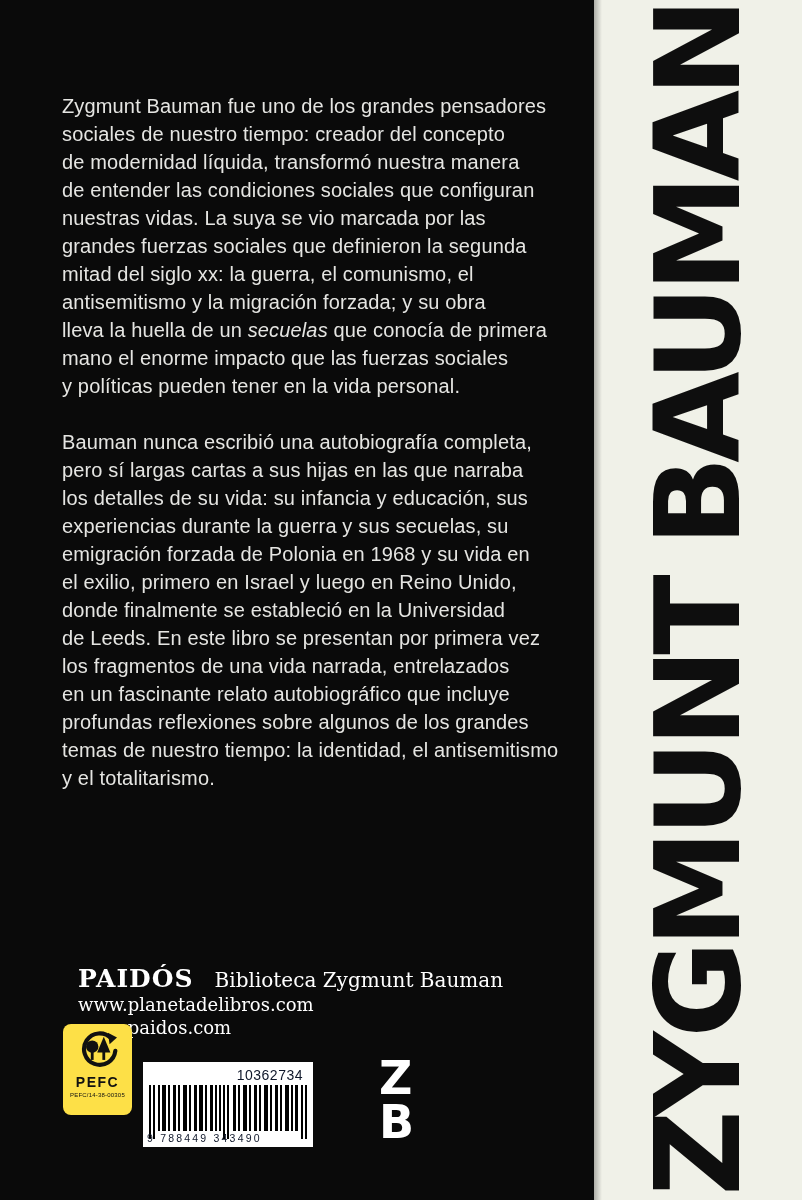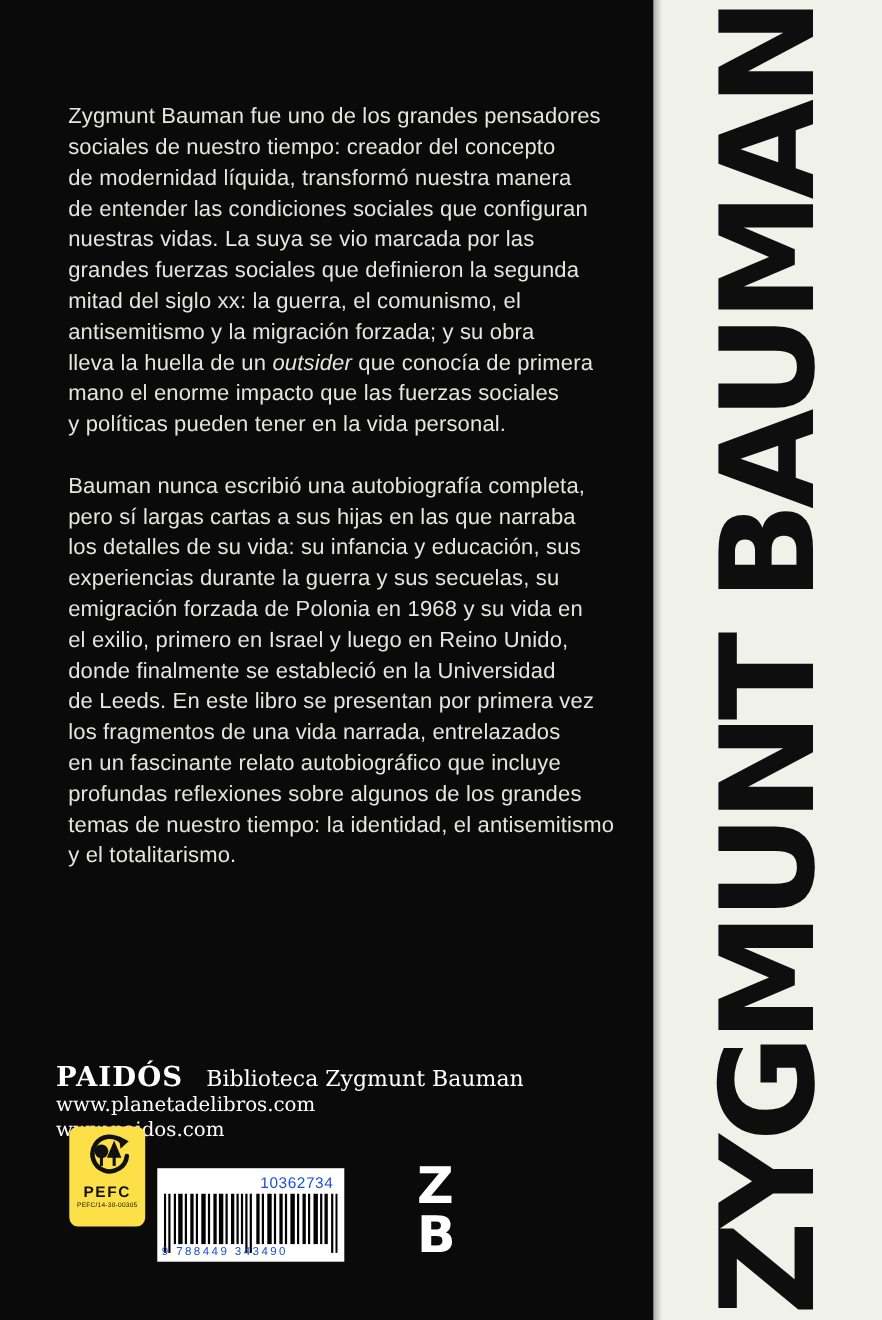--- a/index.html
+++ b/index.html
@@ -42,21 +42,21 @@
     color: #e0512b;
     font-weight: bold;
     font-size: 22px;
     line-height: 30px;
     letter-spacing: 1.6px;
     white-space: pre-line;
   }
 
   .publisher {
     position: absolute;
-    left: 51px;
+    left: 78px;
     top: 964px;
     color: #ffffff;
     font-family: "DejaVu Serif", serif;
   }
   .pub-row { display: flex; align-items: baseline; }
   .paidos {
     font-weight: bold;
     font-size: 25px;
     letter-spacing: 1px;
   }
@@ -100,21 +100,21 @@
   }
 
   
   .barcode-box {
     position: absolute;
     left: 143px;
     top: 1062px;
     width: 170px;
     height: 85px;
     background: #ffffff;
-    color: #1d4ed8;
+    color: #0f172a;
   }
   .bc-top {
     position: absolute;
     top: 5px;
     right: 10px;
     font-size: 14px;
     letter-spacing: 0.5px;
   }
   .bars {
     position: absolute;
@@ -179,21 +179,21 @@
 
   <div class="synopsis">
     <p class="para"><span>Zygmunt Bauman fue uno de los grandes pensadores
 sociales de nuestro tiempo: creador del concepto
 de modernidad líquida, transformó nuestra manera
 de entender las condiciones sociales que configuran
 nuestras vidas. La suya se vio marcada por las
 grandes fuerzas sociales que definieron la segunda
 mitad del siglo xx: la guerra, el comunismo, el
 antisemitismo y la migración forzada; y su obra
-lleva la huella de un </span><em>outsider</em><span> que conocía de primera
+lleva la huella de un </span><em>secuelas</em><span> que conocía de primera
 mano el enorme impacto que las fuerzas sociales
 y políticas pueden tener en la vida personal.</span></p>
     <p class="para">Bauman nunca escribió una autobiografía completa,
 pero sí largas cartas a sus hijas en las que narraba
 los detalles de su vida: su infancia y educación, sus
 experiencias durante la guerra y sus secuelas, su
 emigración forzada de Polonia en 1968 y su vida en
 el exilio, primero en Israel y luego en Reino Unido,
 donde finalmente se estableció en la Universidad
 de Leeds. En este libro se presentan por primera vez

